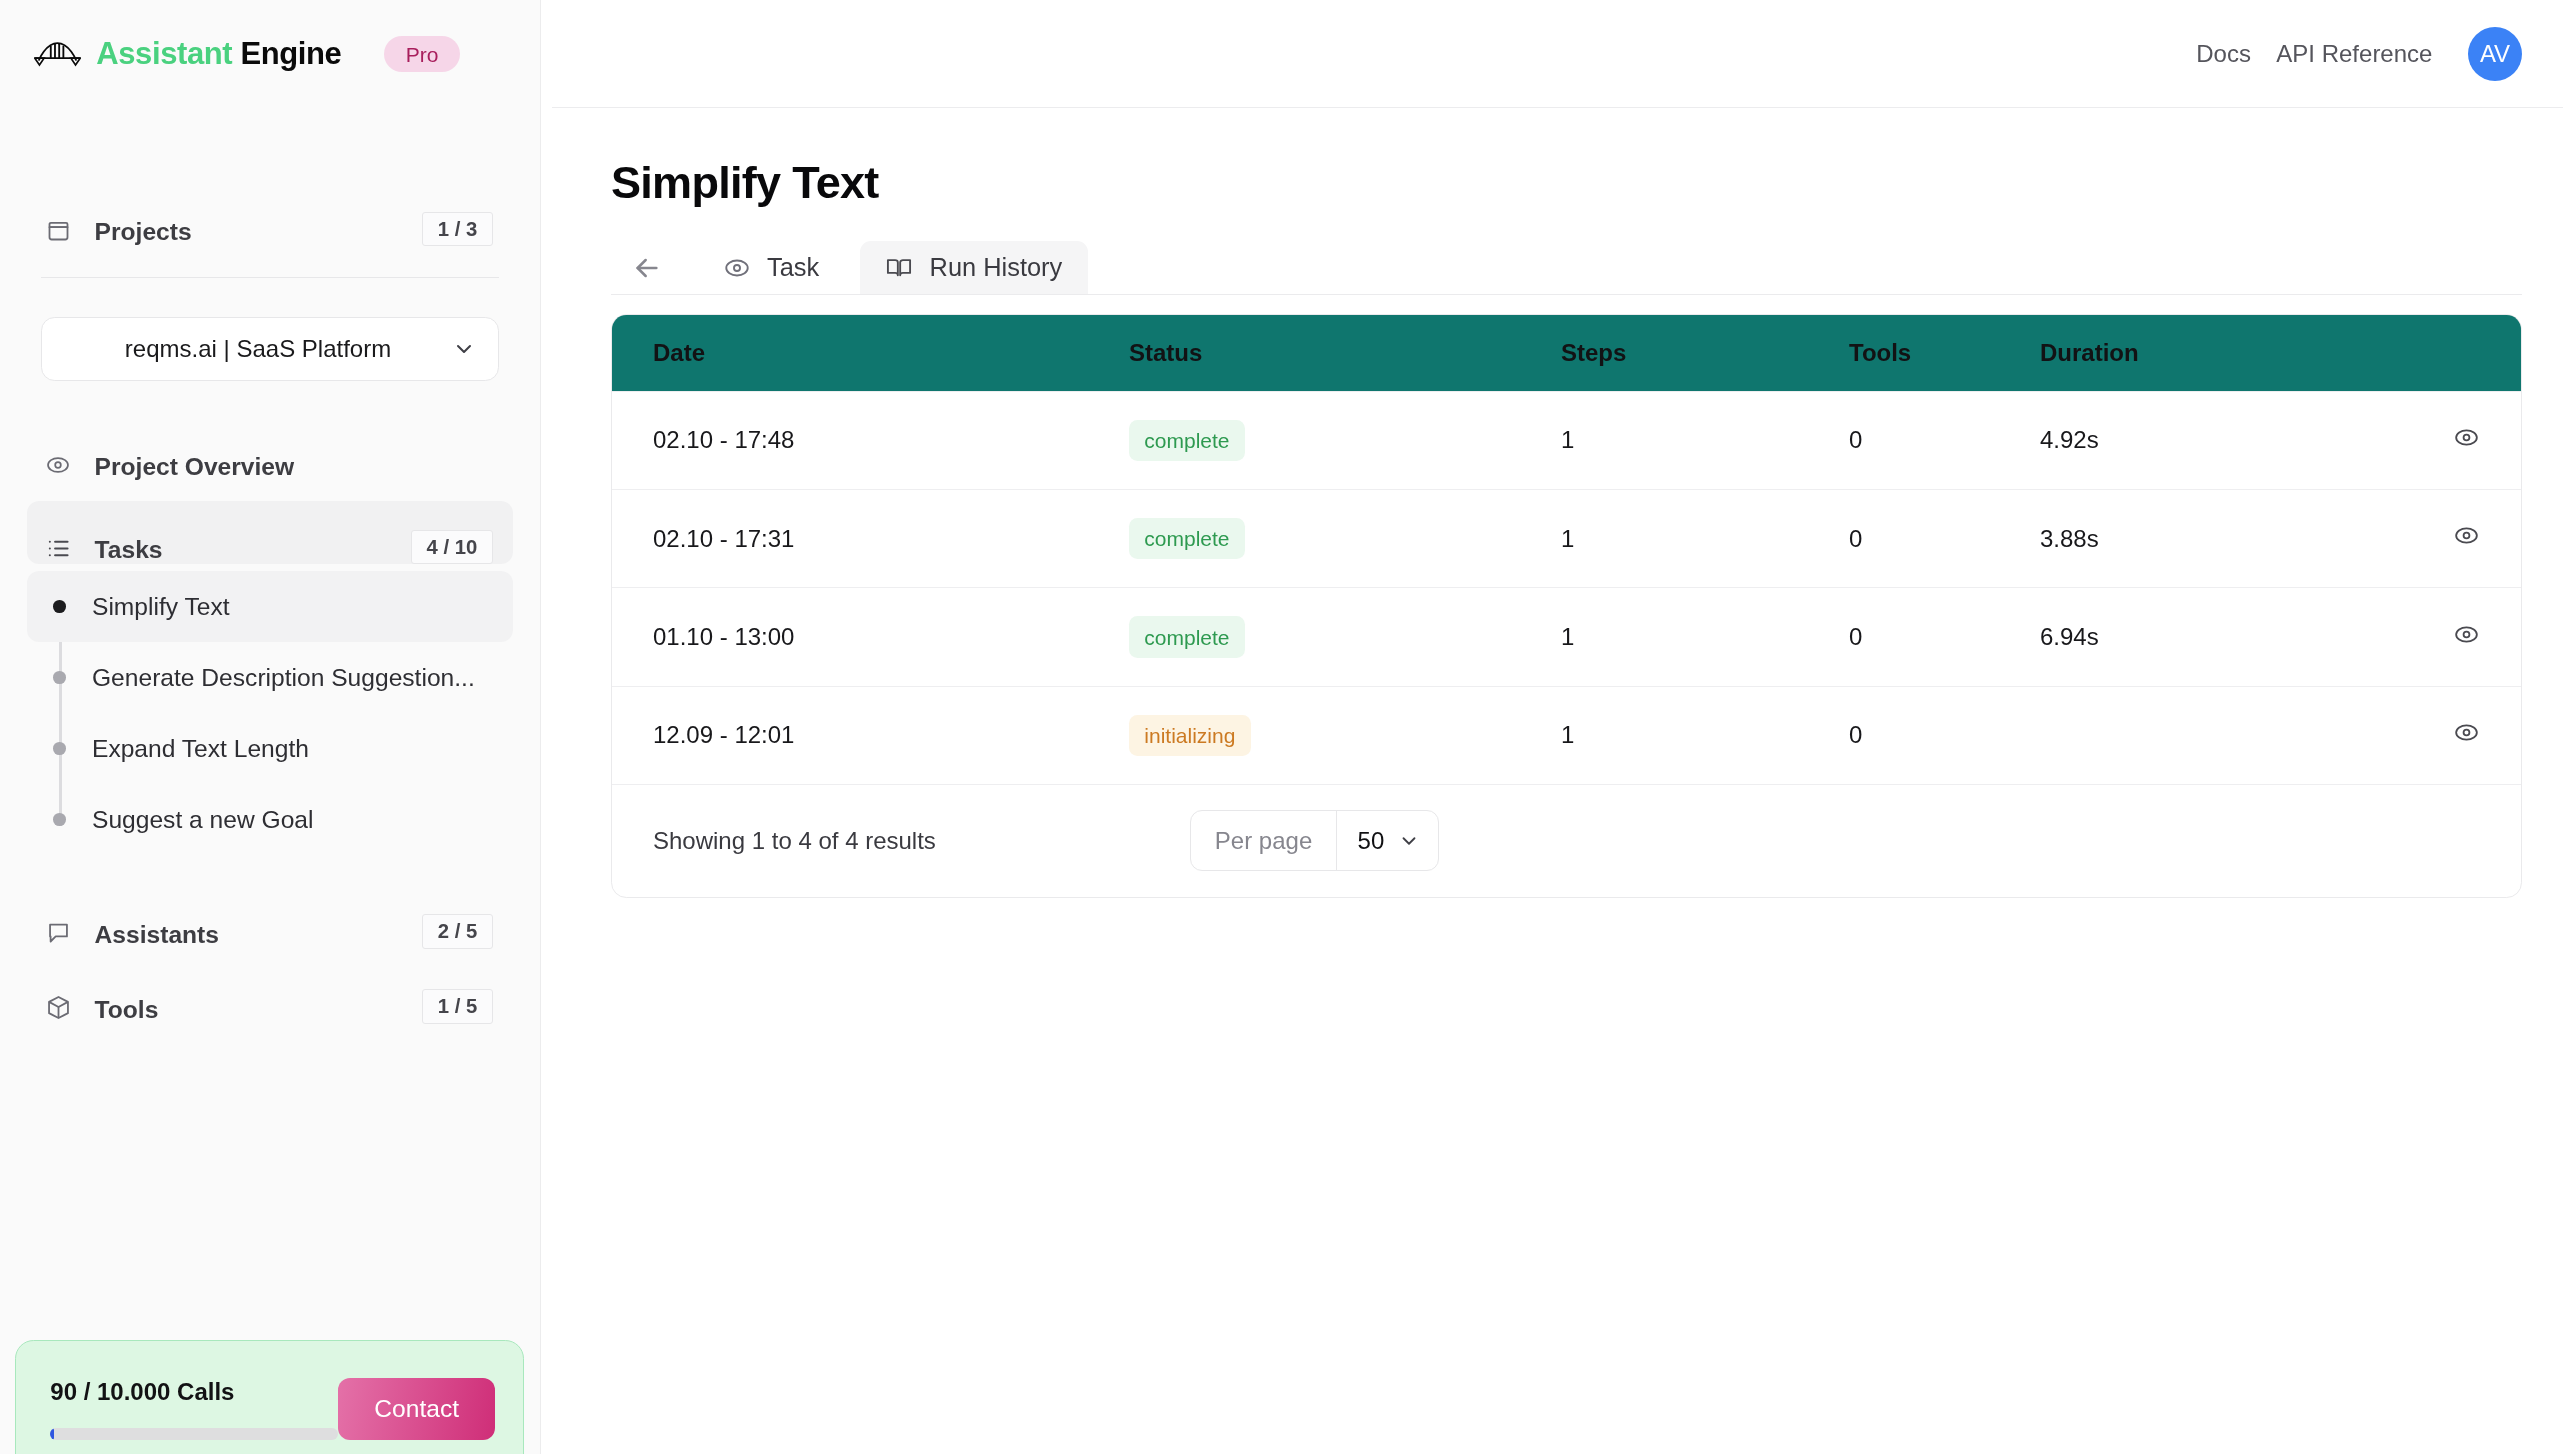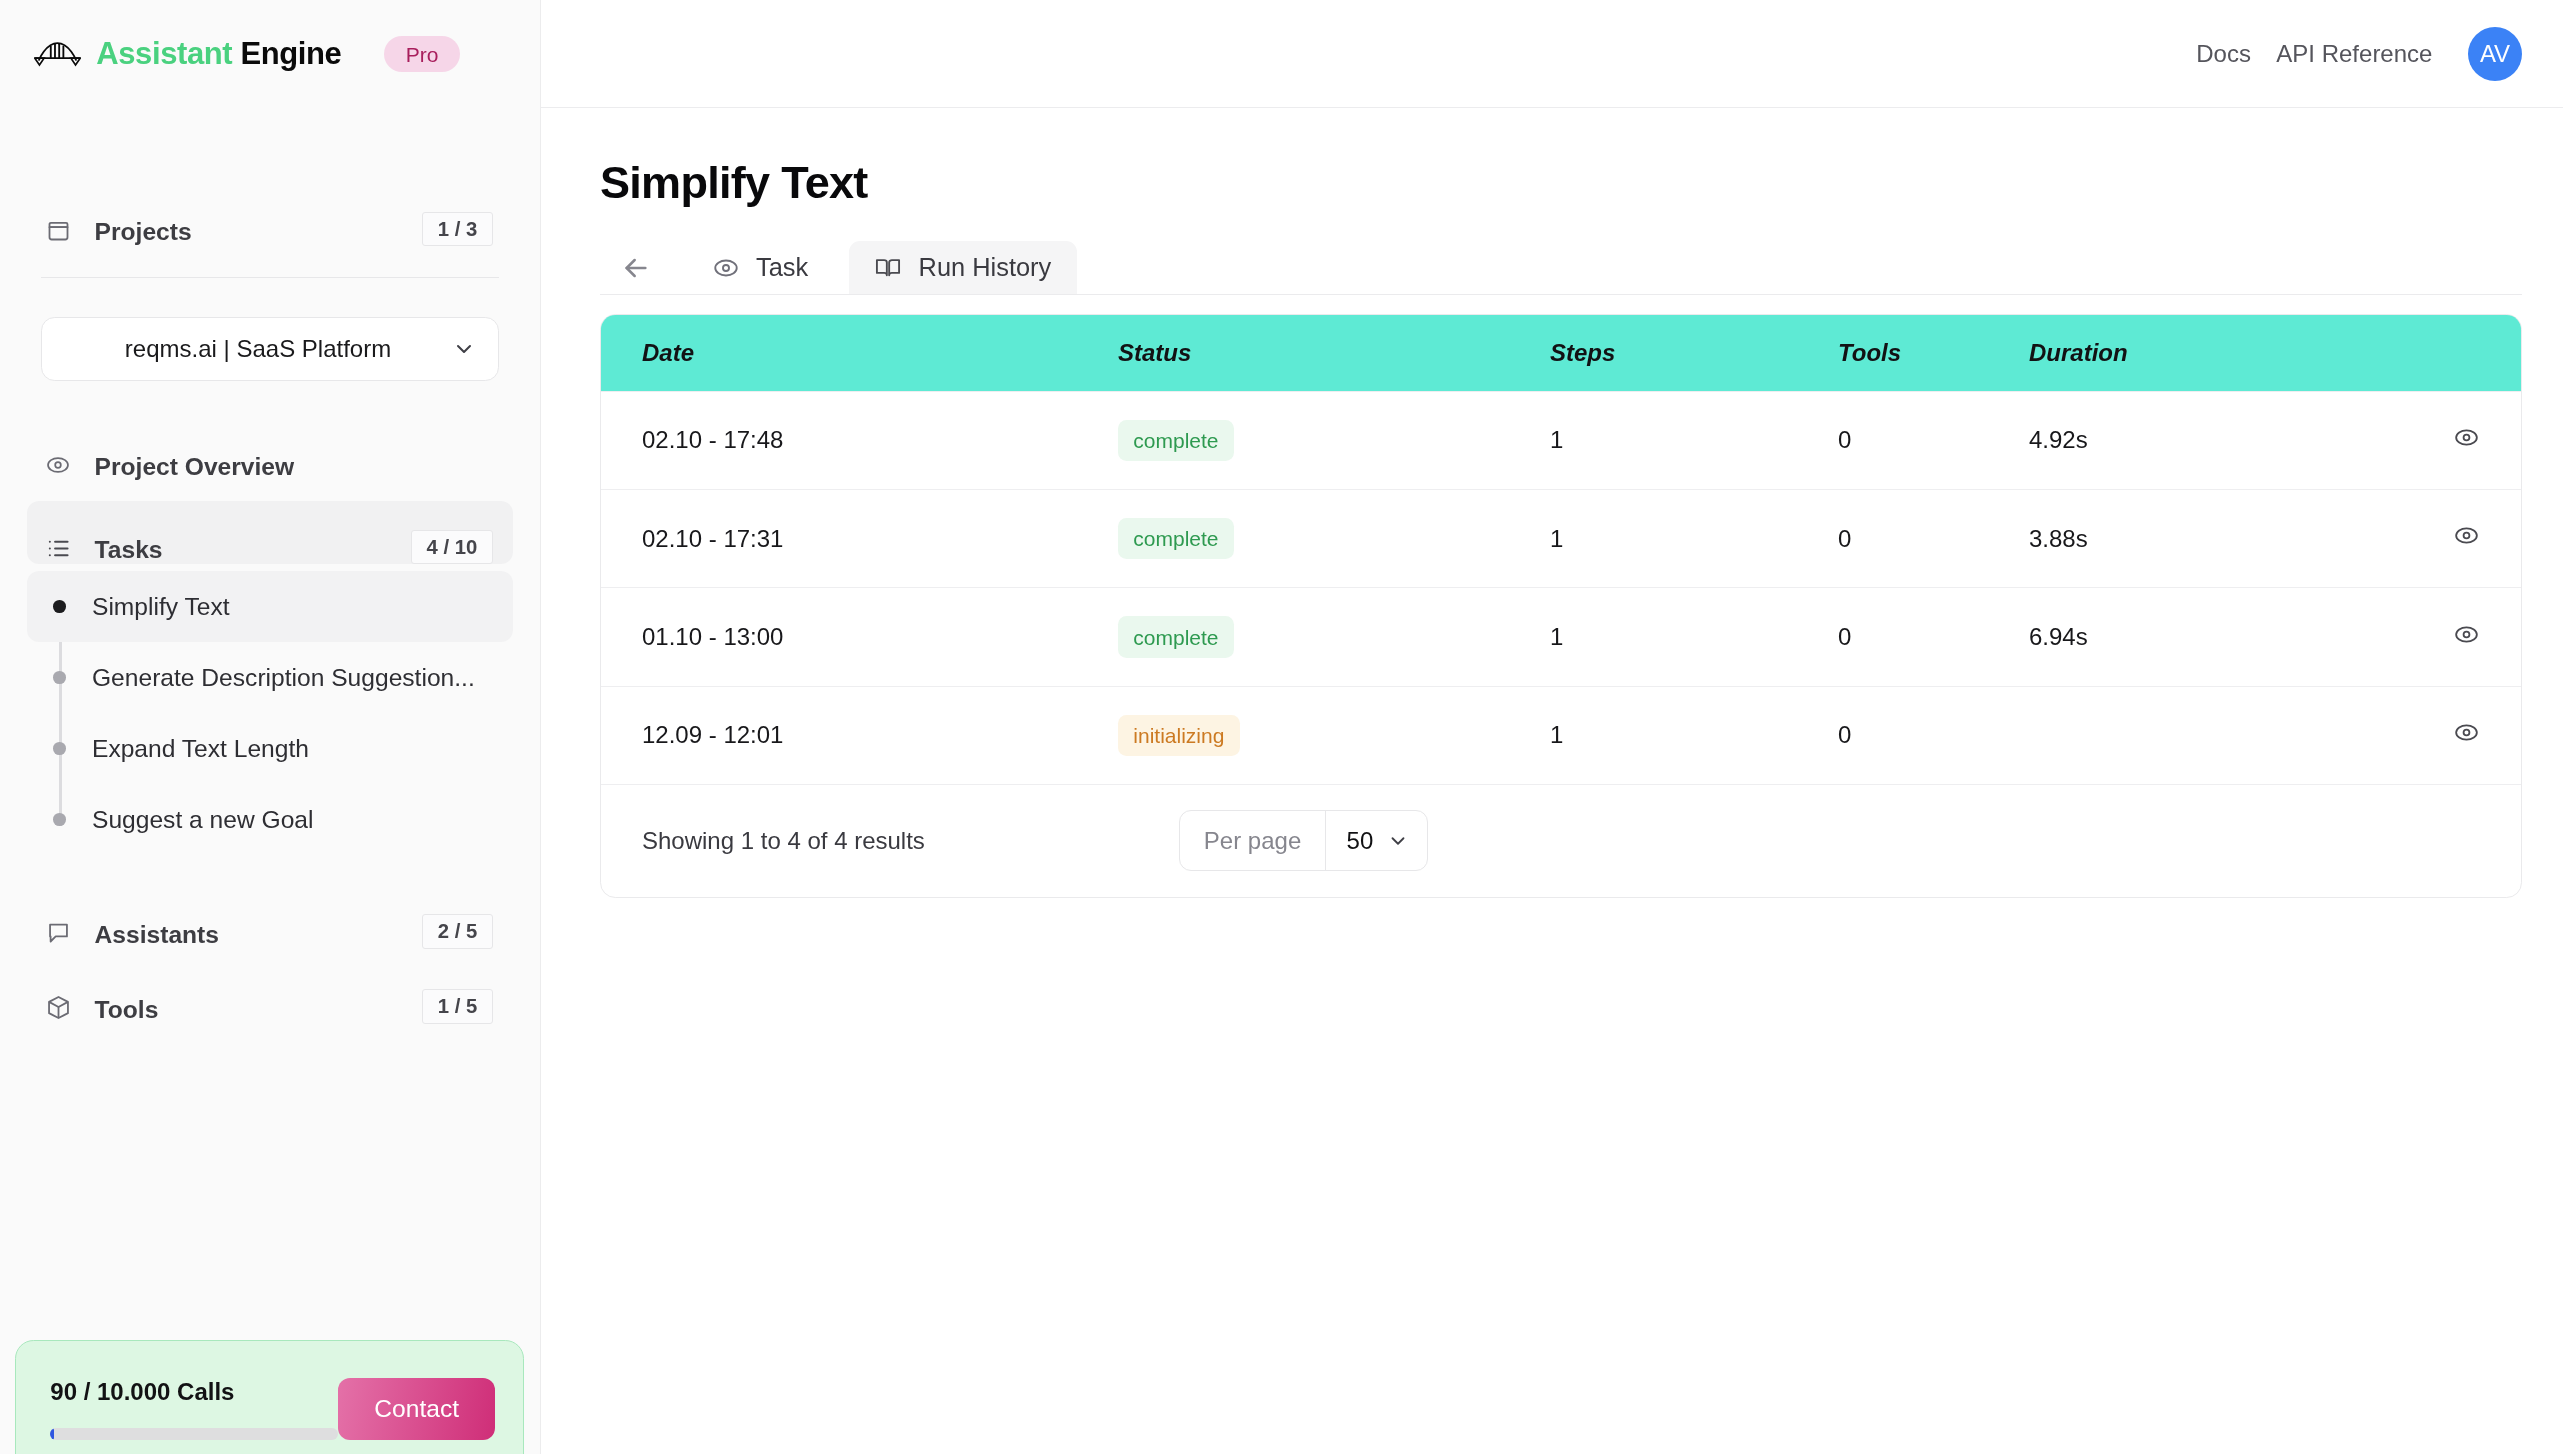--- a/index.html
+++ b/index.html
@@ -3,21 +3,21 @@
 <meta charset="utf-8">
 <title>Assistant Engine — Run History</title>
 <style>
   * { box-sizing: border-box; margin: 0; padding: 0; }
   html, body {
     width: 2563px; height: 1454px;
     font-family: "Liberation Sans", sans-serif;
     background: #ffffff;
     overflow: hidden;
   }
-  .app { display: flex; width: 2563px; height: 1284px; }
+  .app { display: flex; width: 2563px; height: 1284px; gap: 11px; }
 
   
   .sidebar {
     width: 541px; height: 1454px;
     background: #fafafa;
     border-right: 1.7px solid #ececed;
     position: relative;
     flex: 0 0 541px;
   }
   .brand-row {
@@ -181,21 +181,21 @@
 
   
   .table-card {
     margin-top: 18.6px;
     border: 1.7px solid #eaeaec;
     border-radius: 15.3px;
     overflow: hidden;
     background: #fff;
   }
   table { width: 100%; border-collapse: collapse; table-layout: fixed; }
-  thead tr { background: #5eead4; font-style: italic; }
+  thead tr { background: #0f766e; }
   thead th {
     text-align: left;
     font-size: 24px; font-weight: 700; color: #121214;
     padding: 24px 0 24px 0;
     border-bottom: 1.7px solid #eeeef0;
   }
   th.c-date, td.c-date { width: 517px; padding-left: 41px; }
   th.c-status, td.c-status { width: 432px; }
   th.c-steps, td.c-steps { width: 288px; }
   th.c-tools, td.c-tools { width: 191px; }

